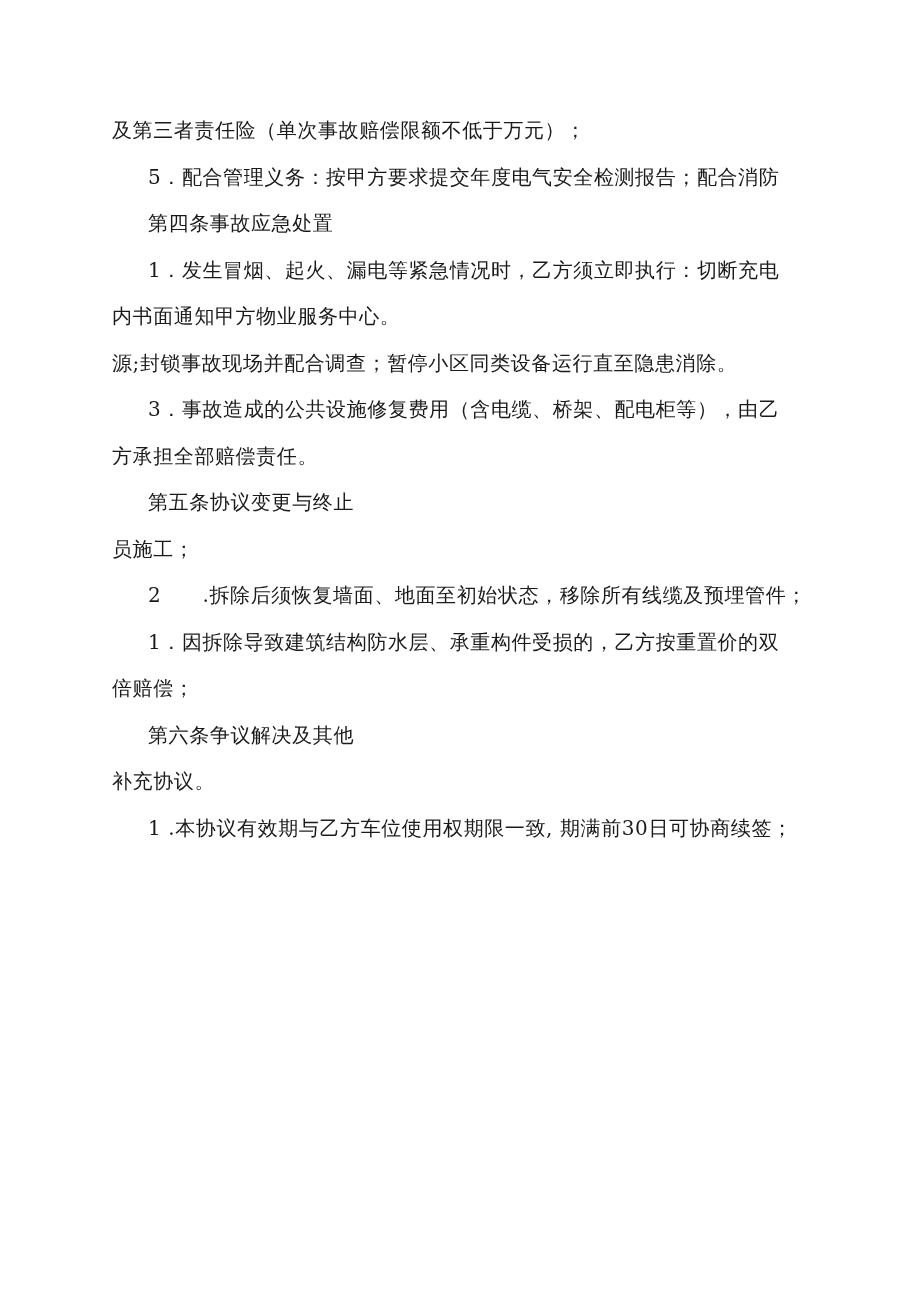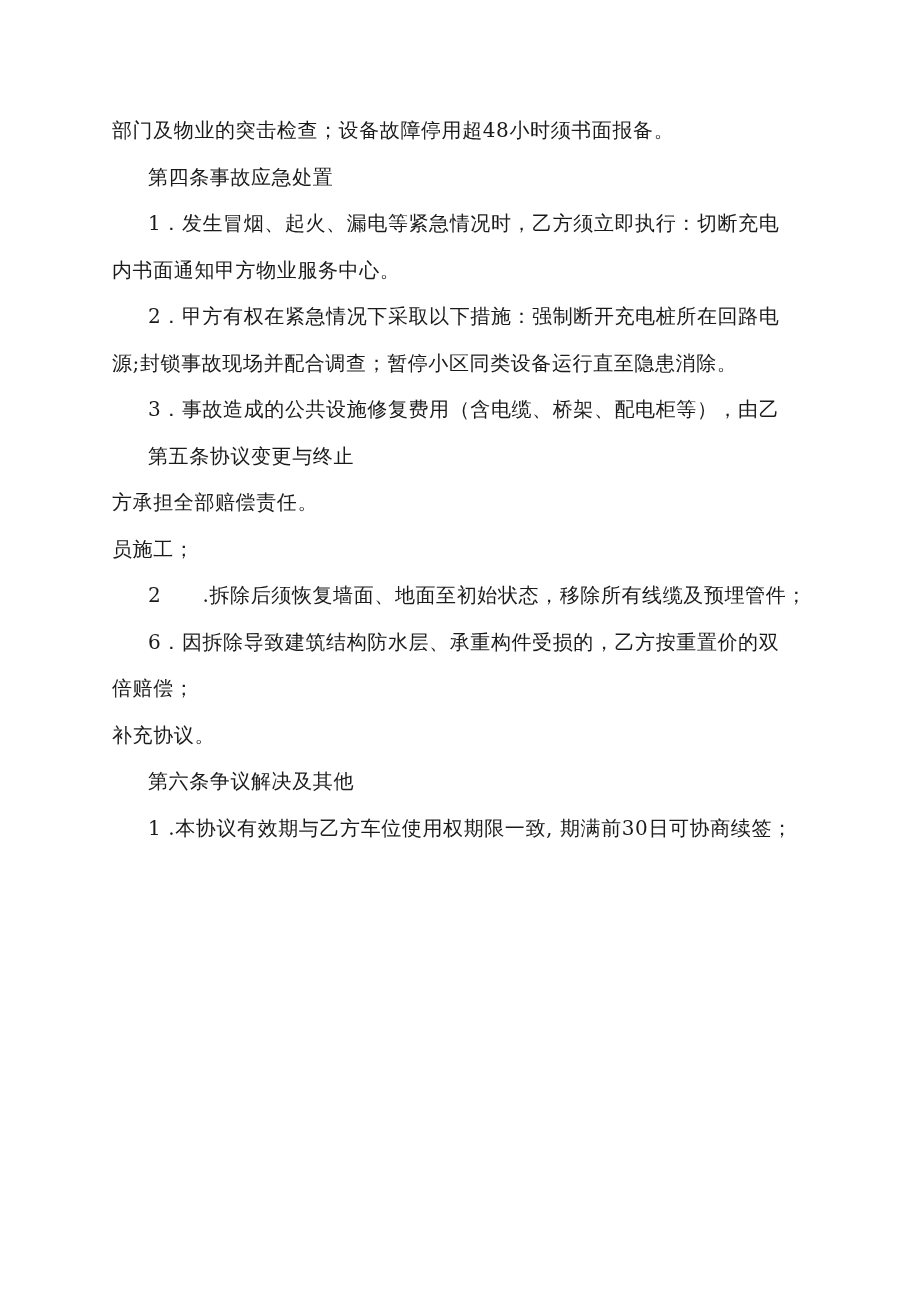--- a/index.html
+++ b/index.html
@@ -29,29 +29,29 @@
       letter-spacing: 0.6px;
     }
     .indent {
       padding-left: 36px;
     }
   </style>
 </head>
 <body>
 
 <div class="page">
-  <div class="line">部门及物业的突击检查；设备故障停用超48小时须书面报备。</div>
+  <div class="line">及第三者责任险（单次事故赔偿限额不低于万元）；</div>
+  <div class="line indent">5．配合管理义务：按甲方要求提交年度电气安全检测报告；配合消防</div>
   <div class="line indent">第四条事故应急处置</div>
   <div class="line indent">1．发生冒烟、起火、漏电等紧急情况时，乙方须立即执行：切断充电</div>
   <div class="line">内书面通知甲方物业服务中心。</div>
-  <div class="line indent">2．甲方有权在紧急情况下采取以下措施：强制断开充电桩所在回路电</div>
   <div class="line">源;封锁事故现场并配合调查；暂停小区同类设备运行直至隐患消除。</div>
   <div class="line indent">3．事故造成的公共设施修复费用（含电缆、桥架、配电柜等），由乙</div>
+  <div class="line">方承担全部赔偿责任。</div>
   <div class="line indent">第五条协议变更与终止</div>
-  <div class="line">方承担全部赔偿责任。</div>
   <div class="line">员施工；</div>
   <div class="line indent">2　　.拆除后须恢复墙面、地面至初始状态，移除所有线缆及预埋管件；</div>
-  <div class="line indent">6．因拆除导致建筑结构防水层、承重构件受损的，乙方按重置价的双</div>
+  <div class="line indent">1．因拆除导致建筑结构防水层、承重构件受损的，乙方按重置价的双</div>
   <div class="line">倍赔偿；</div>
+  <div class="line indent">第六条争议解决及其他</div>
   <div class="line">补充协议。</div>
-  <div class="line indent">第六条争议解决及其他</div>
   <div class="line indent">1 .本协议有效期与乙方车位使用权期限一致, 期满前30日可协商续签；</div>
 </div>
 
 </body></html>

